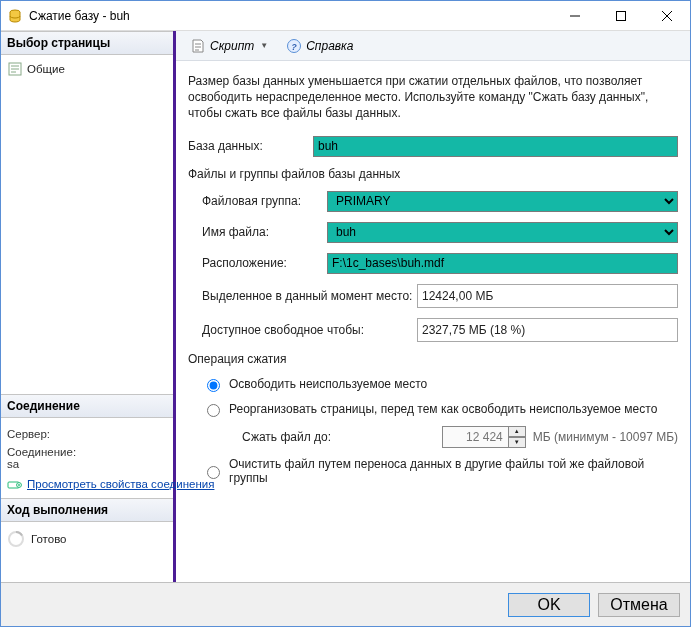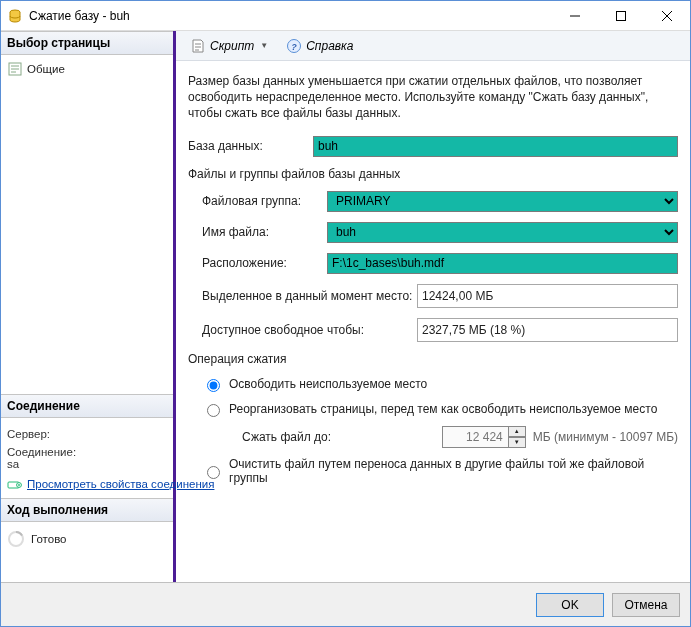--- a/index.html
+++ b/index.html
@@ -52,21 +52,21 @@
   .spin { width: 85px; height: 22px; display: flex; }
   .spin input { width: 66px; text-align: right; border: 1px solid #888; border-right: none; color: #777; padding-right: 5px; font-size: 12px; }
   .spin .btns { width: 18px; display: flex; flex-direction: column; }
   .spin .btns div { flex: 1; border: 1px solid #888; background: #eee; font-size: 6px; display: flex; align-items: center; justify-content: center; }
   .subtle { color: #666; }
   input.highlight { background: #0a84ff; color: #fff; }
   input.highlight::selection { background: #0a84ff; color: #fff; }
 
   
   .footer { height: 44px; border-top: 1px solid #c0c0c0; background: #f0f0f0; display: flex; align-items: center; justify-content: flex-end; padding-right: 10px; gap: 8px; }
-  .footer button { width: 68px; height: 24px; font-size: 12px; background: #e1e1e1; border: 1px solid #adadad; cursor: default; }
+  .footer button { width: 82px; height: 24px; font-size: 16px; background: #e1e1e1; border: 1px solid #adadad; cursor: default; }
   .footer button.primary { border: 1px solid #3b8de0; }
 
   svg { display: block; }
 </style>
 </head>
 <body>
 
 <div class="window">
 
   <div class="titlebar">

